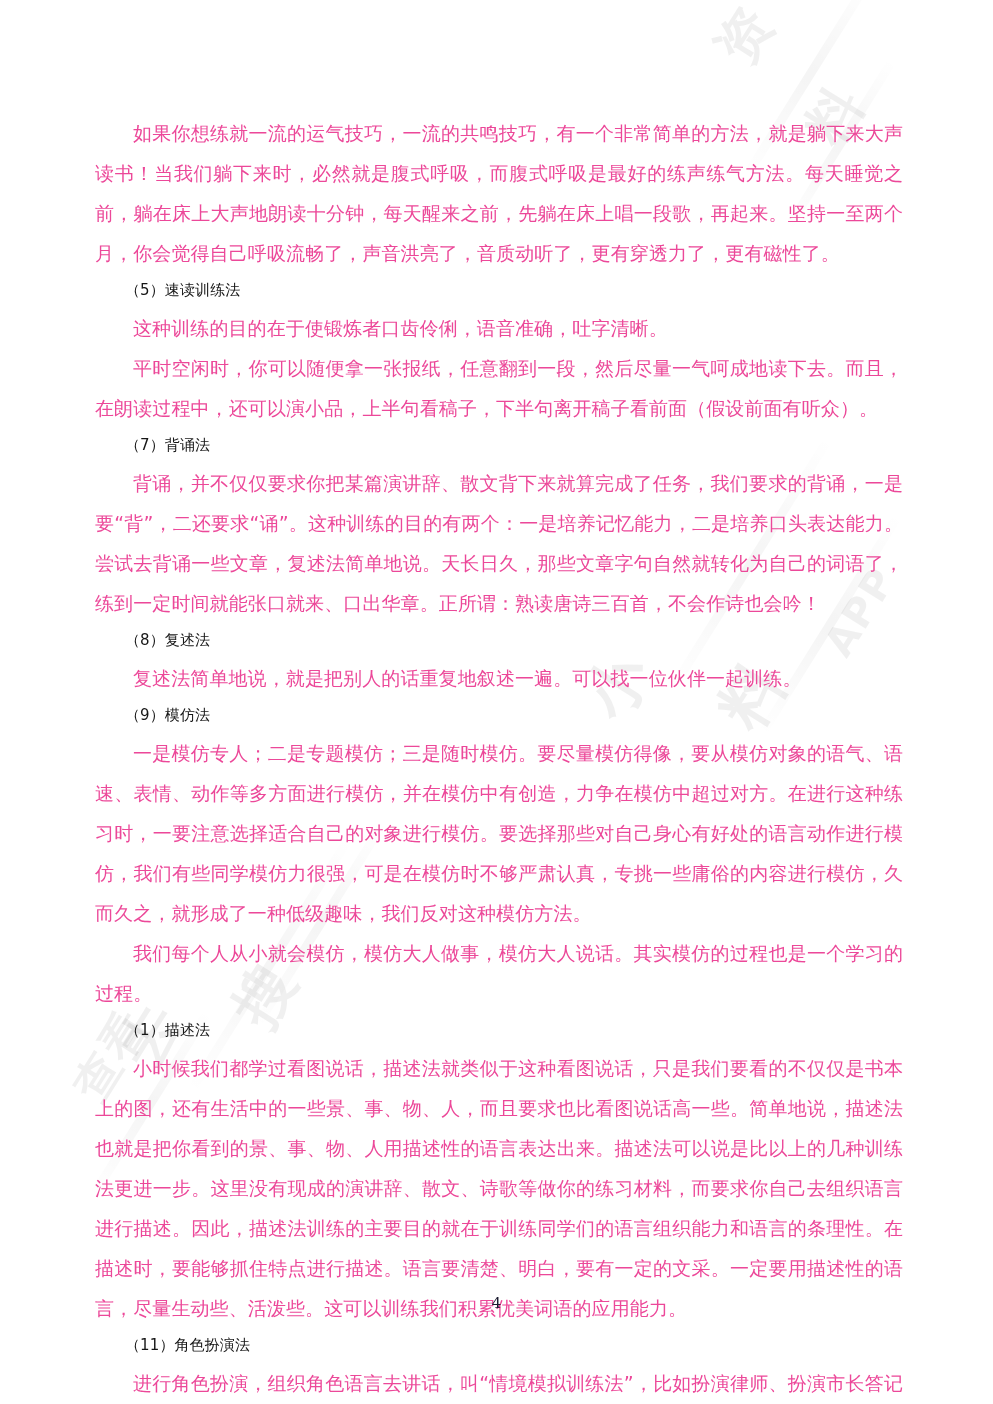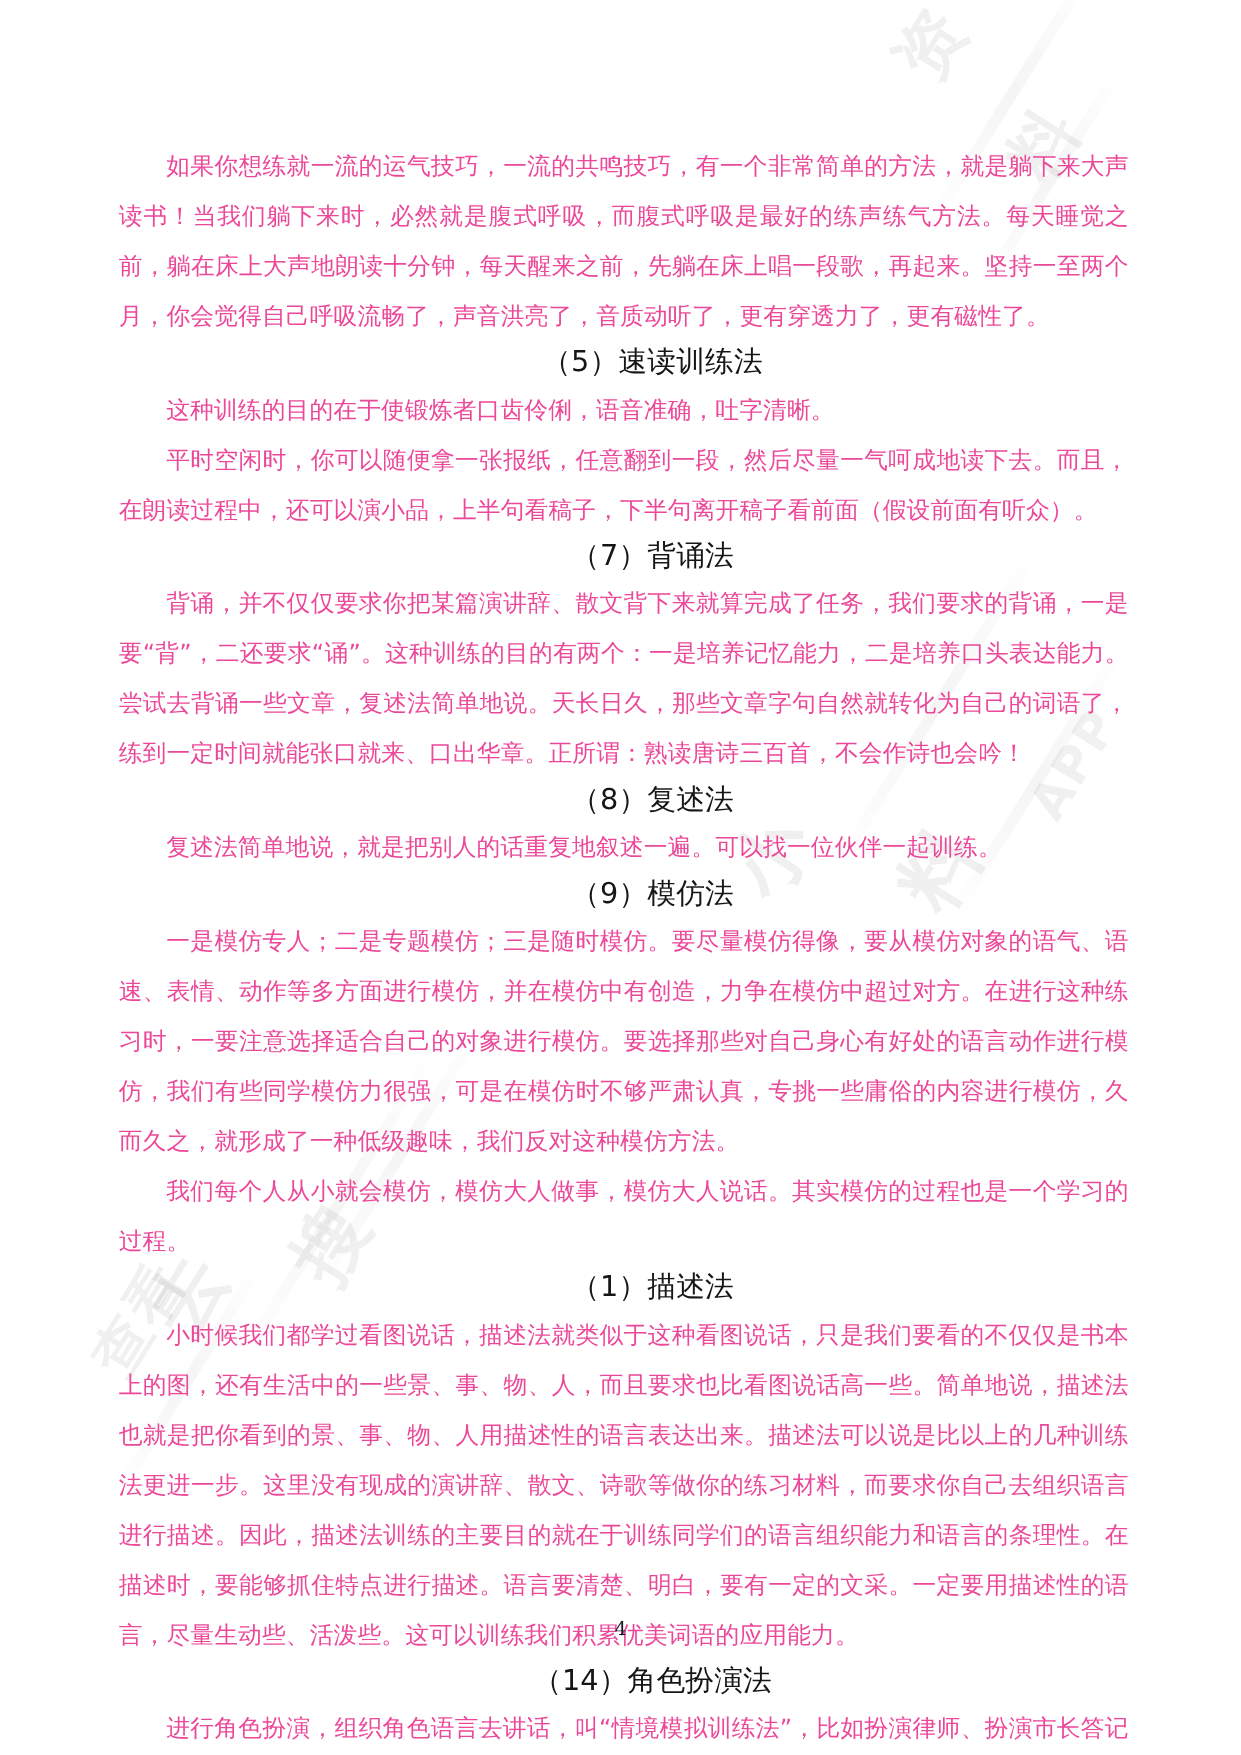--- a/index.html
+++ b/index.html
@@ -70,25 +70,25 @@
     line-height: 40px;
     text-align: justify;
     text-justify: inter-ideograph;
     text-indent: 2em;
     letter-spacing: 0.1px;
     word-break: break-all;
   }
   p.heading {
     margin: 0;
     color: #161616;
-    font-size: 23px;
+    font-size: 15px;
     line-height: 35px;
     text-indent: 2em;
     letter-spacing: 0.1px;
-    text-align: center;
+    text-align: left;
   }
 
   .page-number {
     position: absolute;
     left: 0;
     right: 0;
     top: 1294px;
     text-align: center;
     font-family: "DejaVu Serif", "Liberation Serif", serif;
     font-size: 15px;
@@ -127,19 +127,19 @@
     <p class="para">平时空闲时，你可以随便拿一张报纸，任意翻到一段，然后尽量一气呵成地读下去。而且，在朗读过程中，还可以演小品，上半句看稿子，下半句离开稿子看前面（假设前面有听众）。</p>
     <p class="heading">（7）背诵法</p>
     <p class="para">背诵，并不仅仅要求你把某篇演讲辞、散文背下来就算完成了任务，我们要求的背诵，一是要“背”，二还要求“诵”。这种训练的目的有两个：一是培养记忆能力，二是培养口头表达能力。尝试去背诵一些文章，复述法简单地说。天长日久，那些文章字句自然就转化为自己的词语了，练到一定时间就能张口就来、口出华章。正所谓：熟读唐诗三百首，不会作诗也会吟！</p>
     <p class="heading">（8）复述法</p>
     <p class="para">复述法简单地说，就是把别人的话重复地叙述一遍。可以找一位伙伴一起训练。</p>
     <p class="heading">（9）模仿法</p>
     <p class="para">一是模仿专人；二是专题模仿；三是随时模仿。要尽量模仿得像，要从模仿对象的语气、语速、表情、动作等多方面进行模仿，并在模仿中有创造，力争在模仿中超过对方。在进行这种练习时，一要注意选择适合自己的对象进行模仿。要选择那些对自己身心有好处的语言动作进行模仿，我们有些同学模仿力很强，可是在模仿时不够严肃认真，专挑一些庸俗的内容进行模仿，久而久之，就形成了一种低级趣味，我们反对这种模仿方法。</p>
     <p class="para">我们每个人从小就会模仿，模仿大人做事，模仿大人说话。其实模仿的过程也是一个学习的过程。</p>
     <p class="heading">（1）描述法</p>
     <p class="para">小时候我们都学过看图说话，描述法就类似于这种看图说话，只是我们要看的不仅仅是书本上的图，还有生活中的一些景、事、物、人，而且要求也比看图说话高一些。简单地说，描述法也就是把你看到的景、事、物、人用描述性的语言表达出来。描述法可以说是比以上的几种训练法更进一步。这里没有现成的演讲辞、散文、诗歌等做你的练习材料，而要求你自己去组织语言进行描述。因此，描述法训练的主要目的就在于训练同学们的语言组织能力和语言的条理性。在描述时，要能够抓住特点进行描述。语言要清楚、明白，要有一定的文采。一定要用描述性的语言，尽量生动些、活泼些。这可以训练我们积累优美词语的应用能力。</p>
-    <p class="heading">（14）角色扮演法</p>
+    <p class="heading">（11）角色扮演法</p>
     <p class="para">进行角色扮演，组织角色语言去讲话，叫“情境模拟训练法”，比如扮演律师、扮演市长答记者问、扮演领导开动员会、扮演新郎新娘即兴发言等，模仿大人说话，去扮演作品中出现的不同的人物，当然这</p>
   </div>
 
   <div class="page-number">4</div>
 
 </div>
 
 </body></html>

